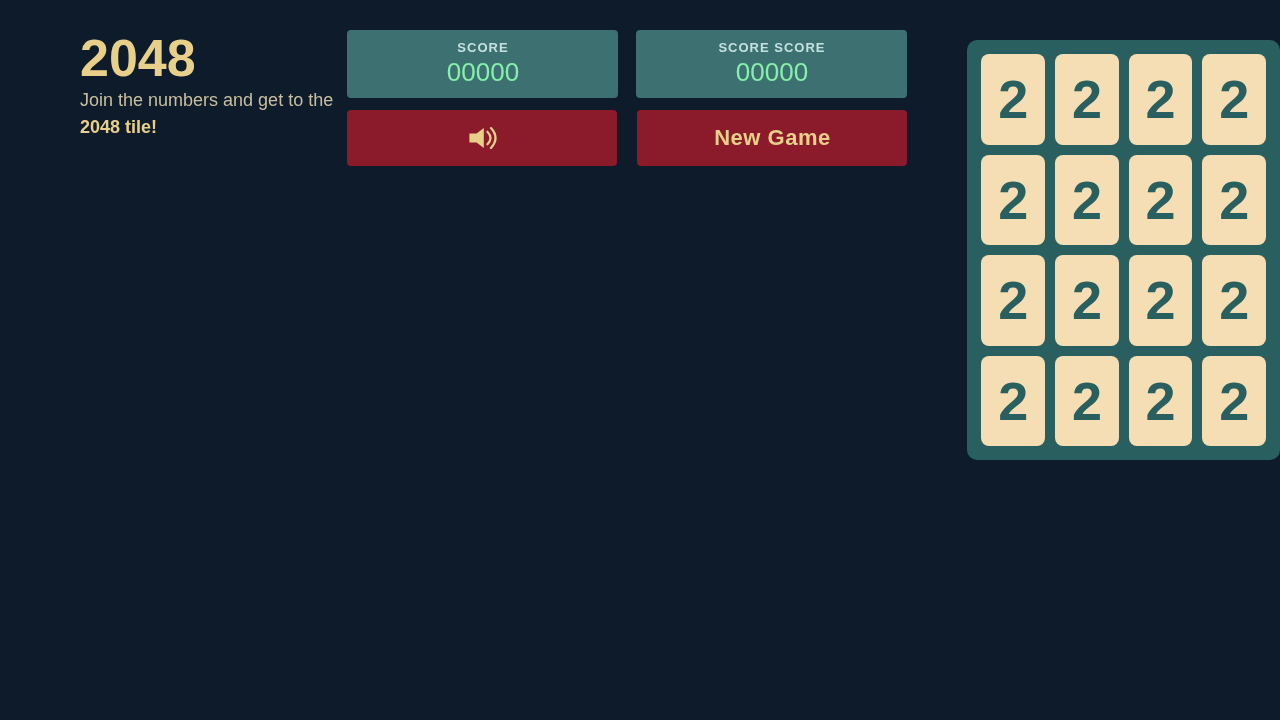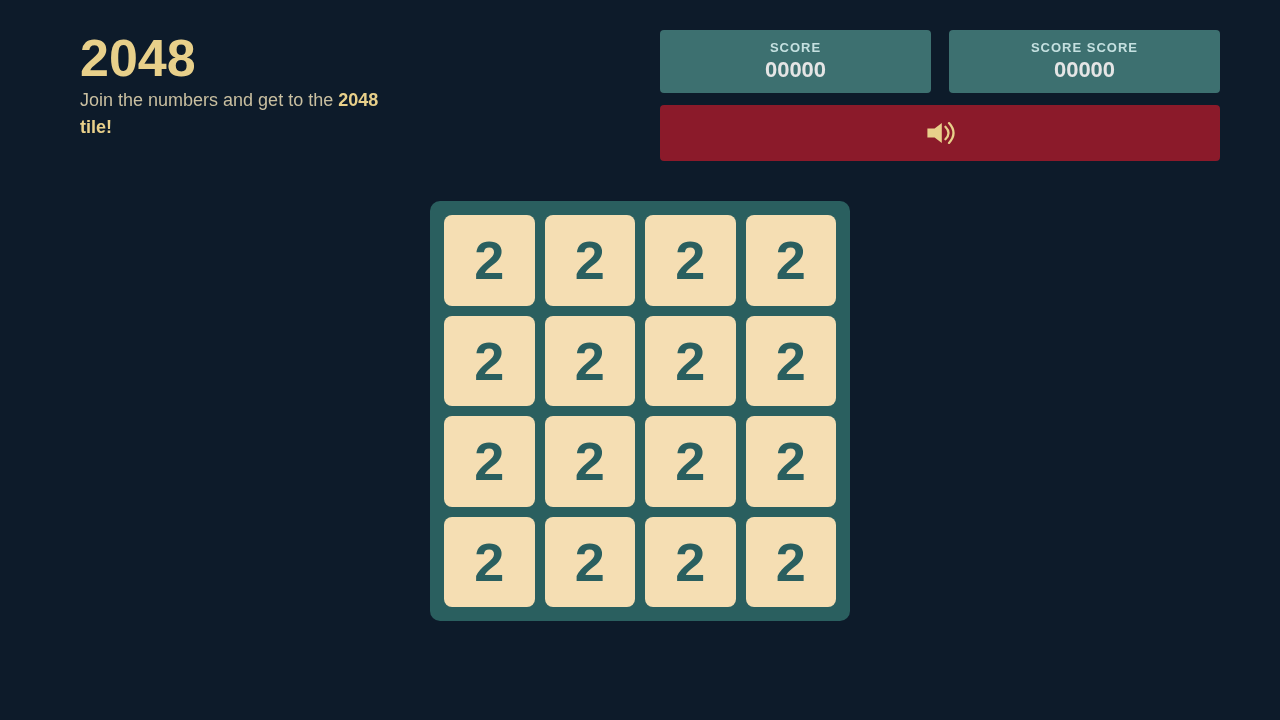--- a/index.html
+++ b/index.html
@@ -11,22 +11,22 @@
       font-family: 'Arial', sans-serif;
       overflow: hidden;
       position: relative;
     }
 
     .app-container {
       width: 1280px;
       height: 720px;
       position: relative;
       display: flex;
-      flex-direction: column;
-      align-items: center;
+      flex-direction: row;
+      align-items: flex-start;
     }
 
     
     .top-area {
       display: flex;
       width: 100%;
       padding: 30px 60px 0 80px;
       align-items: flex-start;
       justify-content: space-between;
     }
@@ -78,23 +78,23 @@
     }
 
     .score-label {
       font-size: 13px;
       color: #c5e0e0;
       letter-spacing: 1px;
       font-weight: 600;
     }
 
     .score-value {
-      font-size: 22px;
-      color: #e5e5e5;
-      font-weight: bold;
+      font-size: 26px;
+      color: #86efac;
+      font-weight: normal;
       margin-top: 2px;
     }
 
     .button-row {
       display: flex;
       gap: 20px;
     }
 
     .sound-button {
       flex: 1;
@@ -179,20 +179,21 @@
       <div class="button-row">
         <button class="sound-button">
           <svg class="sound-icon-svg" viewBox="0 0 40 30" fill="none" xmlns="http://www.w3.org/2000/svg">
 
             <polygon points="6,10 14,10 22,4 22,26 14,20 6,20" fill="#e8d08a"></polygon>
 
             <path d="M26,8 Q33,15 26,22" stroke="#e8d08a" stroke-width="2.5" fill="none" stroke-linecap="round"></path>
             <path d="M30,4 Q40,15 30,26" stroke="#e8d08a" stroke-width="2.5" fill="none" stroke-linecap="round"></path>
           </svg>
         </button>
+        <button class="new-game-button">New Game</button>
       </div>
     </div>
 
   </div>
 
   <div class="board-wrapper" id="game-board">
 
   <div class="tile">2</div>
       <div class="tile">2</div>
       <div class="tile">2</div>

